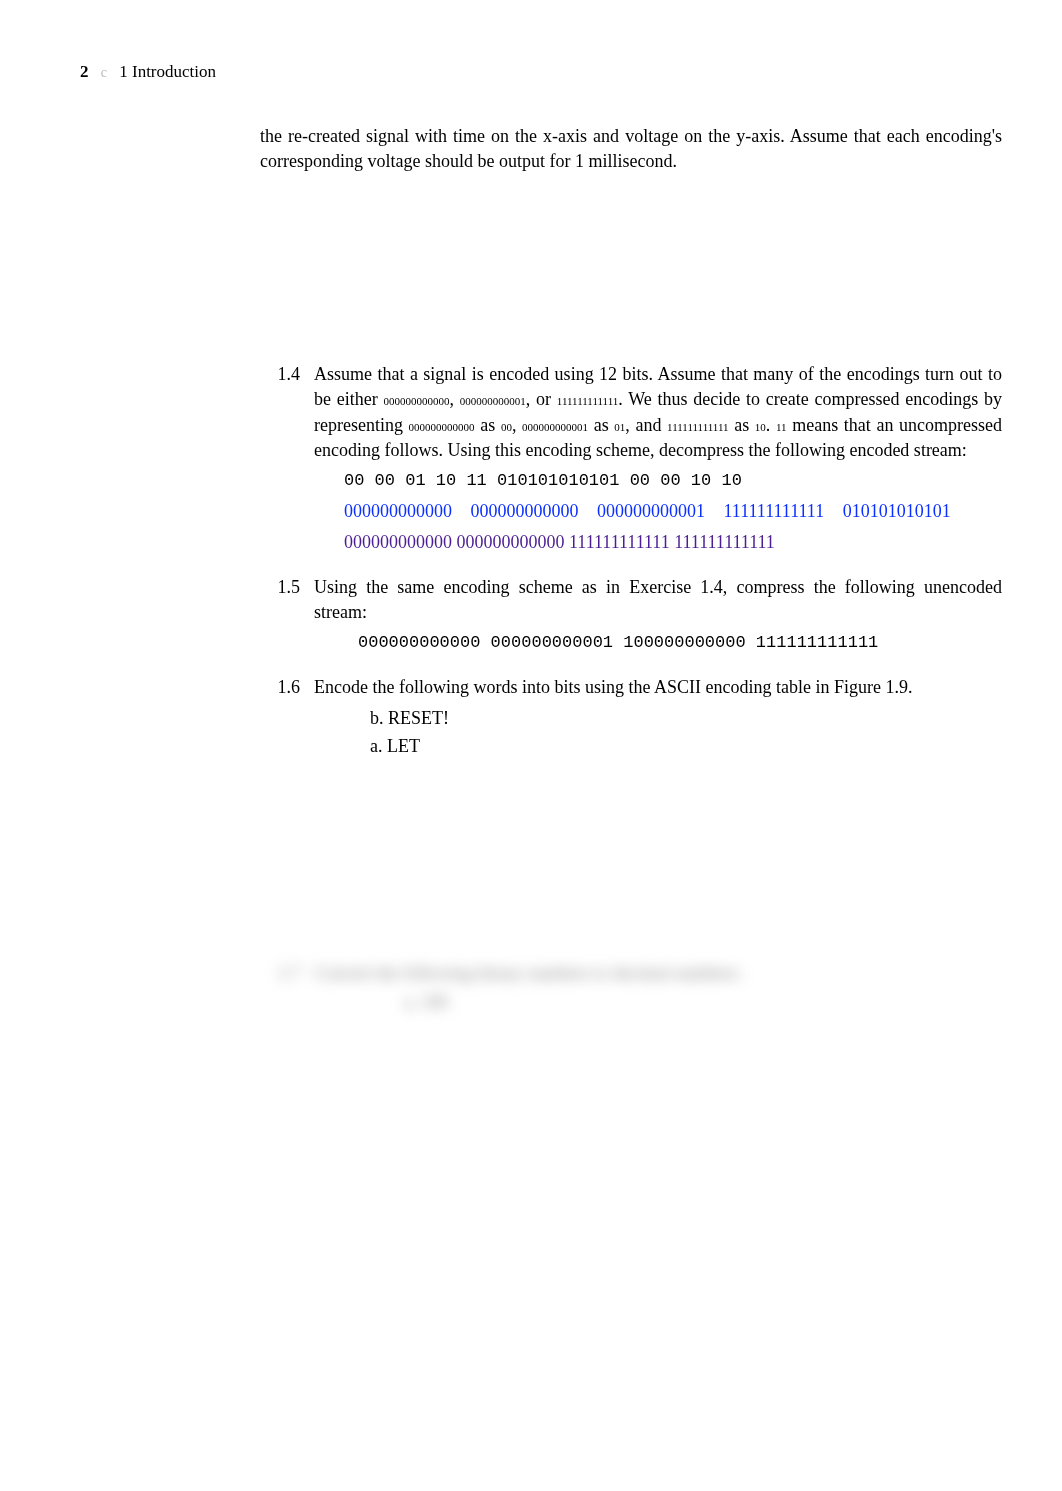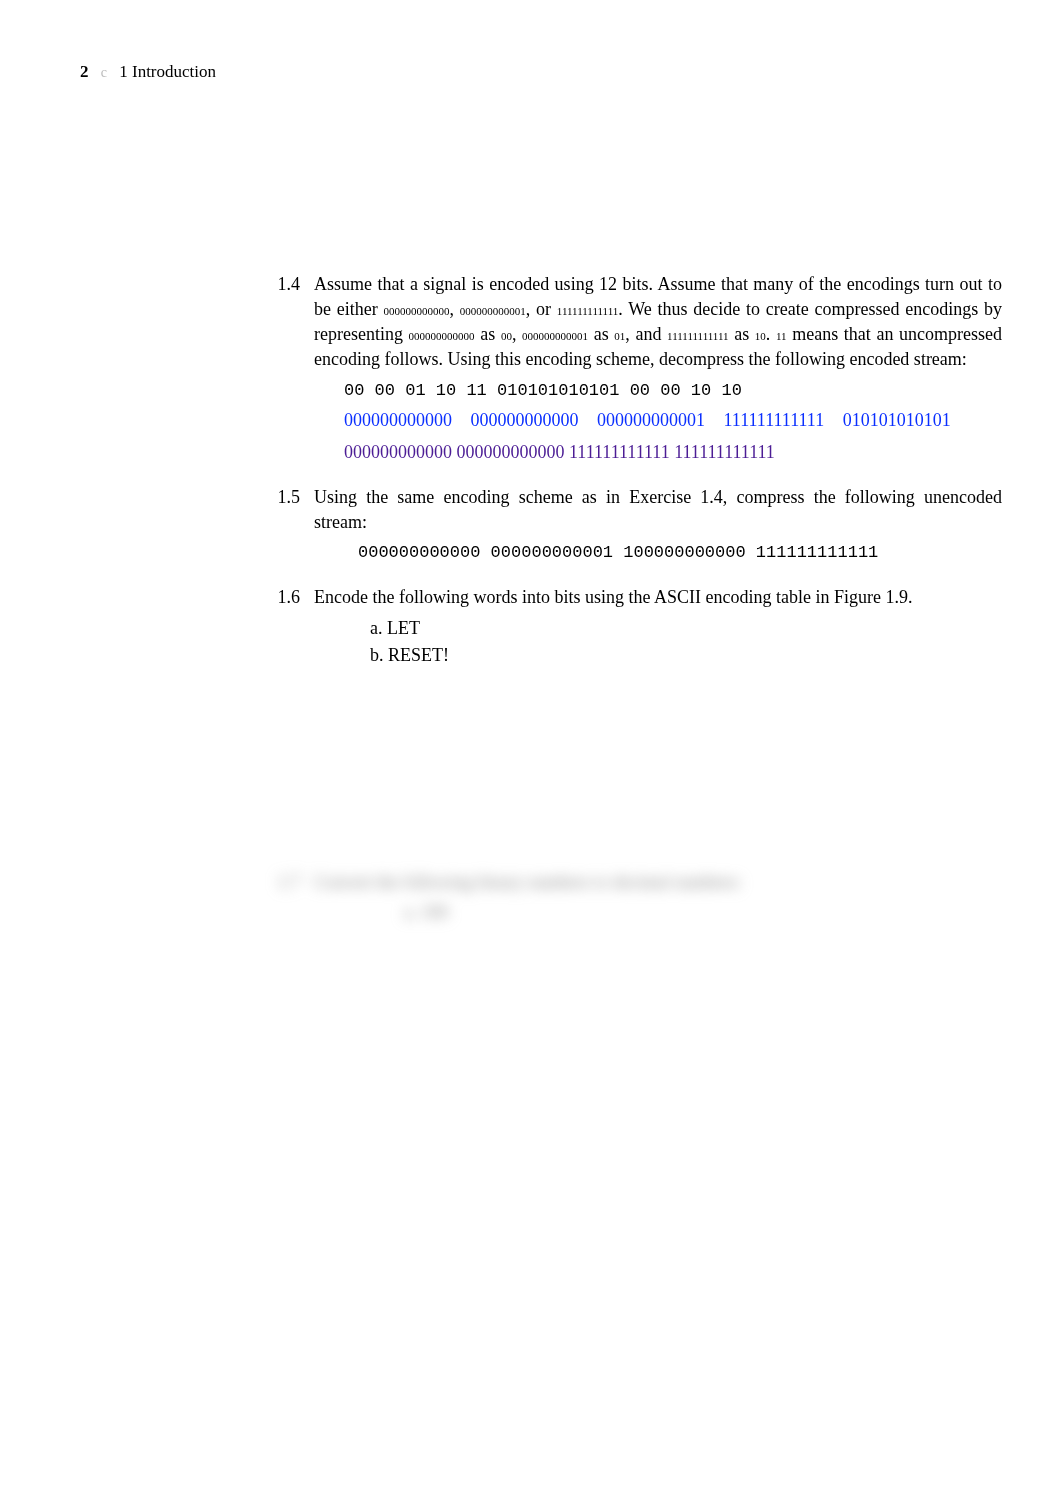--- a/index.html
+++ b/index.html
@@ -95,20 +95,21 @@
 <div class="page">
 
   <div class="header">
     <span class="pagenum">2</span>
     <span class="sep">c</span>
     <span>1  Introduction</span>
   </div>
 
   <div class="content">
 
+    <p>the re-created signal with time on the x-axis and voltage on the y-axis. Assume that each encoding's corresponding voltage should be output for 1 millisecond.</p>
 
     <div class="exercise">
       <div class="exnum">1.4</div>
       <div>
         <div style="text-align:justify"><span>Assume that a signal is encoded using 12 bits. Assume that many of the encodings turn out to be either </span><span class="mono">000000000000</span><span>, </span><span class="mono">000000000001</span><span>, or </span><span class="mono">111111111111</span><span>. We thus decide to create compressed encodings by representing </span><span class="mono">000000000000</span><span> as </span><span class="mono">00</span><span>, </span><span class="mono">000000000001</span><span> as </span><span class="mono">01</span><span>, and </span><span class="mono">111111111111</span><span> as </span><span class="mono">10</span><span>. </span><span class="mono">11</span><span> means that an uncompressed encoding follows. Using this encoding scheme, decompress the following encoded stream:</span></div>
         <div class="code-block">00 00 01 10 11 010101010101 00 00 10 10</div>
         <div class="blue-block" style="word-spacing: 14px;">000000000000   000000000000   000000000001   111111111111   010101010101</div>
         <div class="blue-block2">000000000000 000000000000 111111111111 111111111111</div>
       </div>
     </div>
@@ -119,22 +120,22 @@
         <div>Using the same encoding scheme as in Exercise 1.4, compress the following unencoded stream:</div>
         <div class="code-block" style="margin-left:44px">000000000000 000000000001 100000000000 111111111111</div>
       </div>
     </div>
 
     <div class="exercise tight">
       <div class="exnum">1.6</div>
       <div>
         <div>Encode the following words into bits using the ASCII encoding table in Figure 1.9.</div>
         <div class="sub">
+          <div>b.  RESET!</div>
           <div>a.  LET</div>
-          <div>b.  RESET!</div>
         </div>
       </div>
     </div>
 
     <div class="blur-section">
       <div class="exercise">
         <div class="exnum">1.7</div>
         <div>
           <div>Convert the following binary numbers to decimal numbers:</div>
           <div class="sub2">a. 100</div>

